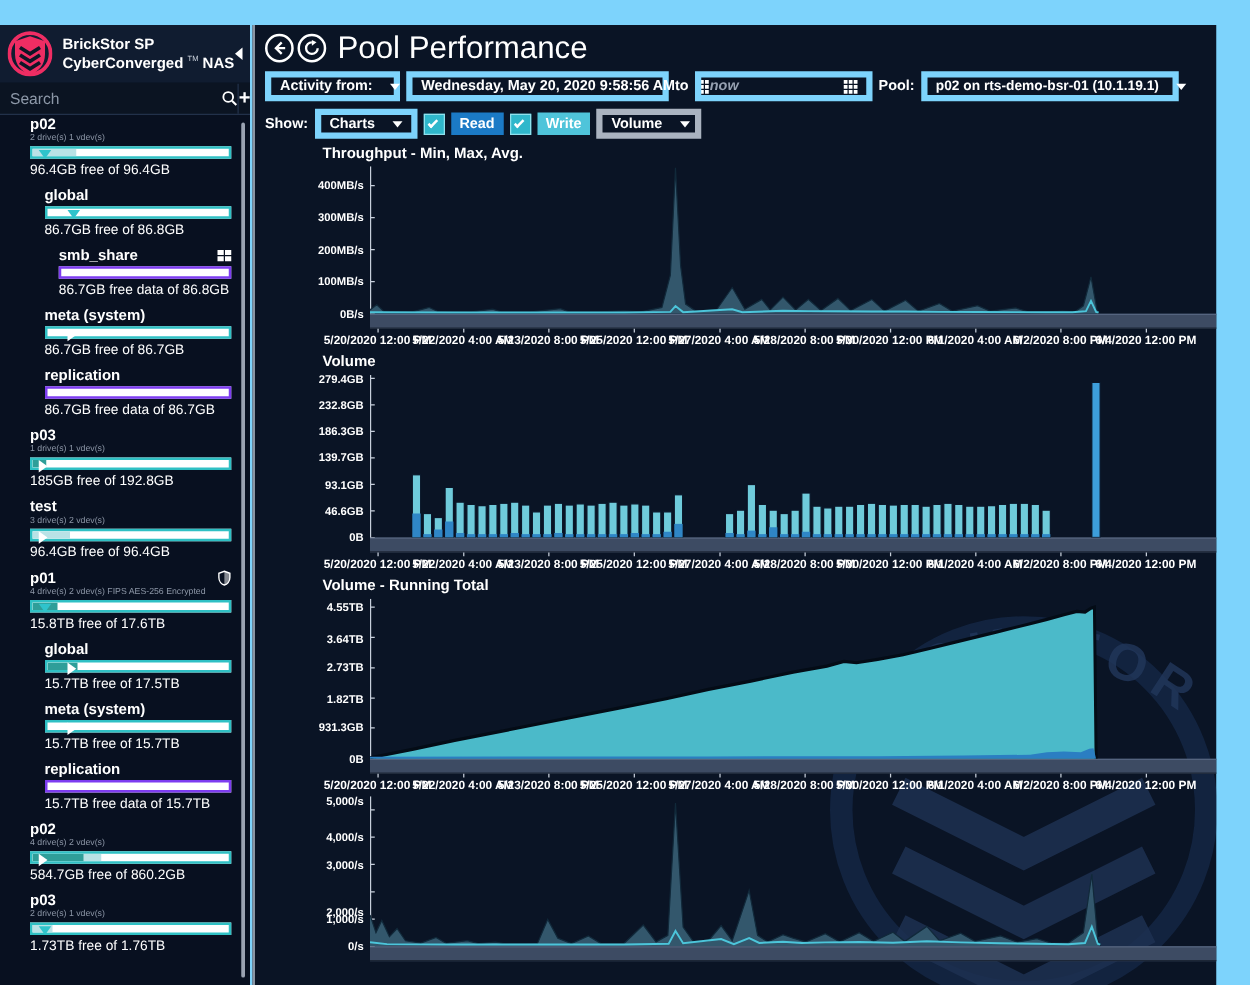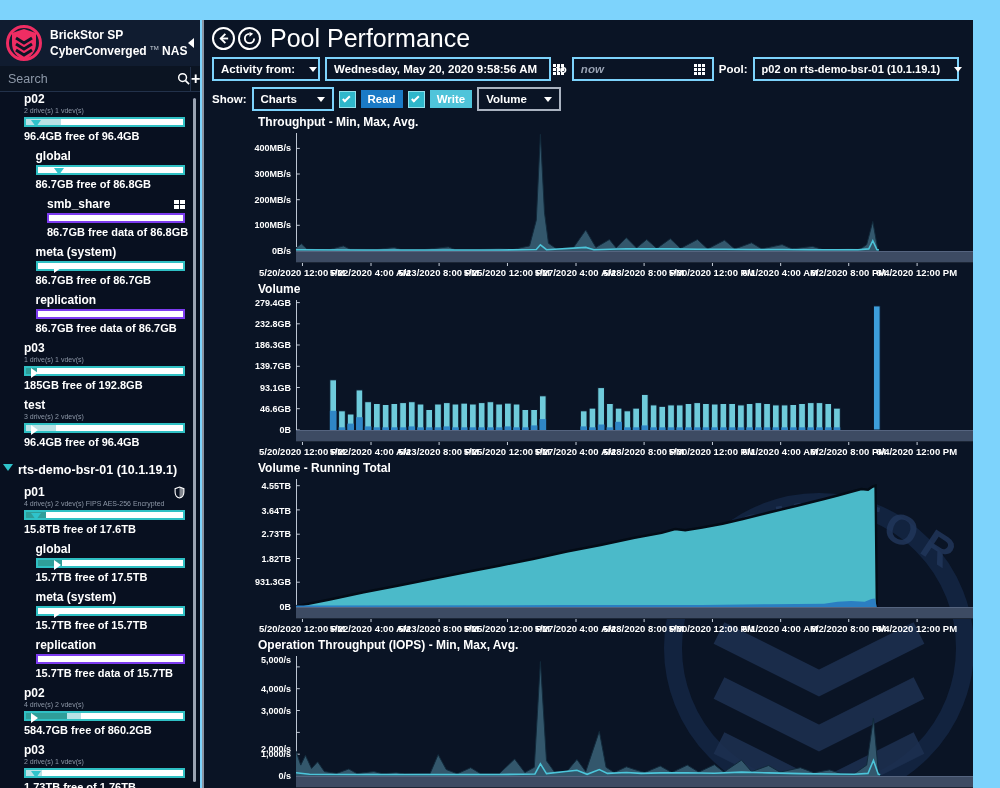--- a/index.html
+++ b/index.html
@@ -22,37 +22,37 @@
   .tree{position:absolute;top:73px;left:0;right:0;bottom:0;overflow:hidden;}
   .tree-item{position:relative;padding-bottom:7px;}
   .ti-head{display:flex;justify-content:space-between;align-items:center;padding-right:15px;}
   .ti-name{color:#fff;font-size:12px;font-weight:bold;line-height:13px;}
   .ti-meta{color:#8d97a7;font-size:7px;line-height:9px;padding-right:15px;white-space:nowrap;}
   .ti-bar-row{position:relative;margin:2px 15px 2px 0;}
   .bar{height:10px;background:#fff;border-width:2px;border-style:solid;display:flex;overflow:hidden;}
   .bar.teal{border-color:#2fc0c4;}
   .bar.purple{border-color:#7d3cf0;}
   .seg{display:block;height:100%;}
-  .ti-free{color:#fff;font-size:11px;font-weight:bold;line-height:14px;}
+  .ti-free{color:#fff;font-size:11px;font-weight:normal;line-height:14px;}
   .tri{position:absolute;width:0;height:0;}
   .tri-down{border-left:5px solid transparent;border-right:5px solid transparent;border-top:7px solid #2fc3cb;}
   .tri-right{border-top:5px solid transparent;border-bottom:5px solid transparent;border-left:7px solid #fff;}
   .host-row{position:relative;padding:4px 0 8px 18px;}
   .host-name{color:#fff;font-size:12.5px;font-weight:bold;}
   .win-icon{display:grid;grid-template-columns:5px 5px;grid-auto-rows:4px;gap:1px;}
   .win-icon i{background:#fff;display:block;}
   .vthumb{position:absolute;right:4px;top:78px;bottom:6px;width:3px;background:#9aa3b2;border-radius:2px;}
 
   
   .main{position:absolute;left:202px;top:20px;width:771px;height:768px;background:#0a1425;border-left:2px solid #8b95a3;overflow:hidden;}
   .title-row{display:flex;align-items:center;padding:4px 0 0 8px;height:32px;}
   .circle-btn{width:23px;height:23px;border:2px solid #fff;border-radius:50%;display:flex;align-items:center;justify-content:center;margin-right:3px;cursor:pointer;flex:none;}
   .page-title{color:#fff;font-size:25px;font-weight:400;margin-left:6px;white-space:nowrap;}
   .toolbar{display:flex;align-items:center;gap:5px;margin:4px 0 0 8px;height:26px;}
-  .box{display:flex;align-items:center;border:2px solid #7dd3fc;height:24px;padding:0 7px;color:#fff;font-size:11.5px;font-weight:bold;white-space:nowrap;cursor:pointer;}
+  .box{display:flex;align-items:center;border:5px solid #7dd3fc;height:24px;padding:0 7px;color:#fff;font-size:11.5px;font-weight:bold;white-space:nowrap;cursor:pointer;}
   .box .spacer{flex:1;min-width:8px;}
   .caret{width:0;height:0;border-left:4px solid transparent;border-right:4px solid transparent;border-top:5px solid #fff;margin-left:6px;}
   .cal{display:grid;grid-template-columns:repeat(3,3px);grid-auto-rows:3px;gap:1px;margin-left:8px;}
   .cal i{background:#fff;display:block;}
   .lbl{color:#fff;font-size:11.5px;font-weight:bold;}
   .now-text{font-style:italic;color:#97a1b1;font-size:11.5px;font-weight:bold;}
   .chk{width:17px;height:17px;background:#2fb7cb;border:1px solid #8fe0ec;display:flex;align-items:center;justify-content:center;cursor:pointer;flex:none;}
   .chk i{display:block;width:8px;height:4px;border-left:2px solid #fff;border-bottom:2px solid #fff;transform:rotate(-45deg) translateY(-1px);}
   .chip{padding:3px 7px;color:#fff;font-size:11.5px;font-weight:bold;}
   .chip.read{background:#1b7ac6;}
@@ -184,24 +184,20 @@
           </div>
          <div class="ti-meta">3 drive(s) 2 vdev(s)</div>
          <div class="ti-bar-row">
             <span class="tri tri-right" style="left:7px;top:2px"></span>
             <div class="bar teal">
               <span class="seg" style="width:19%;background:#b9e2e6"></span>
             </div>
           </div>
          <div class="ti-free">96.4GB free of 96.4GB</div>
        </div>
-        <div class="host-row">
-           <span class="tri tri-down" style="left:3px;top:8px"></span>
-           <span class="host-name">rts-demo-bsr-01 (10.1.19.1)</span>
-         </div>
         <div class="tree-item" style="padding-left:24px">
          <div class="ti-head">
             <span class="ti-name">p01</span>
             <svg width="11" height="13" viewBox="0 0 20 22">
               <path d="M10 1 L18 4 V10 C18 16 14 20 10 21 C6 20 2 16 2 10 V4 Z" fill="none" stroke="#fff" stroke-width="2"></path>
               <path d="M10 1 L18 4 V10 C18 16 14 20 10 21 Z" fill="#fff" opacity="0.5"></path>
             </svg>
           </div>
          <div class="ti-meta">4 drive(s) 2 vdev(s) FIPS AES-256 Encrypted</div>
          <div class="ti-bar-row">
@@ -307,21 +303,21 @@
       </span>
       <span class="page-title">Pool Performance</span>
     </div>
 
     <div class="toolbar">
       <div class="box" style="width:108px">
         <span>Activity from:</span>
           <span class="spacer"></span>
           <span class="caret"></span>
       </div>
-      <div class="box" style="width:226px">
+      <div class="box" style="width:210px">
         <span>Wednesday, May 20, 2020 9:58:56 AM</span>
           <span class="spacer"></span>
         <span class="cal">
             <i></i>
             <i></i>
             <i></i>
             <i></i>
             <i></i>
             <i></i>
             <i></i>
@@ -592,21 +588,20 @@
             <span class="xlab" style="left:29.70%">5/25/2020 12:00 PM</span>
             <span class="xlab" style="left:39.32%">5/27/2020 4:00 AM</span>
             <span class="xlab" style="left:48.94%">5/28/2020 8:00 PM</span>
             <span class="xlab" style="left:58.56%">5/30/2020 12:00 PM</span>
             <span class="xlab" style="left:68.18%">6/1/2020 4:00 AM</span>
             <span class="xlab" style="left:77.80%">6/2/2020 8:00 PM</span>
             <span class="xlab" style="left:87.42%">6/4/2020 12:00 PM</span>
           </div>
        </div>
         <div class="chart">
-         <div class="chart-title">Operation Throughput (IOPS) - Min, Max, Avg.</div>
          <div class="chart-body">
            <div class="ycol" style="height:120px">
               <span class="ylab" style="top:4px">5,000/s</span>
               <span class="ylab" style="top:32.7px">4,000/s</span>
               <span class="ylab" style="top:54.5px">3,000/s</span>
               <span class="ylab" style="top:93px">2,000/s</span>
               <span class="ylab" style="top:98.2px">1,000/s</span>
               <span class="ylab" style="top:120.0px">0/s</span>
             </div>
            <svg class="plot" width="710" height="120" viewBox="0 0 710 120" preserveAspectRatio="none">

